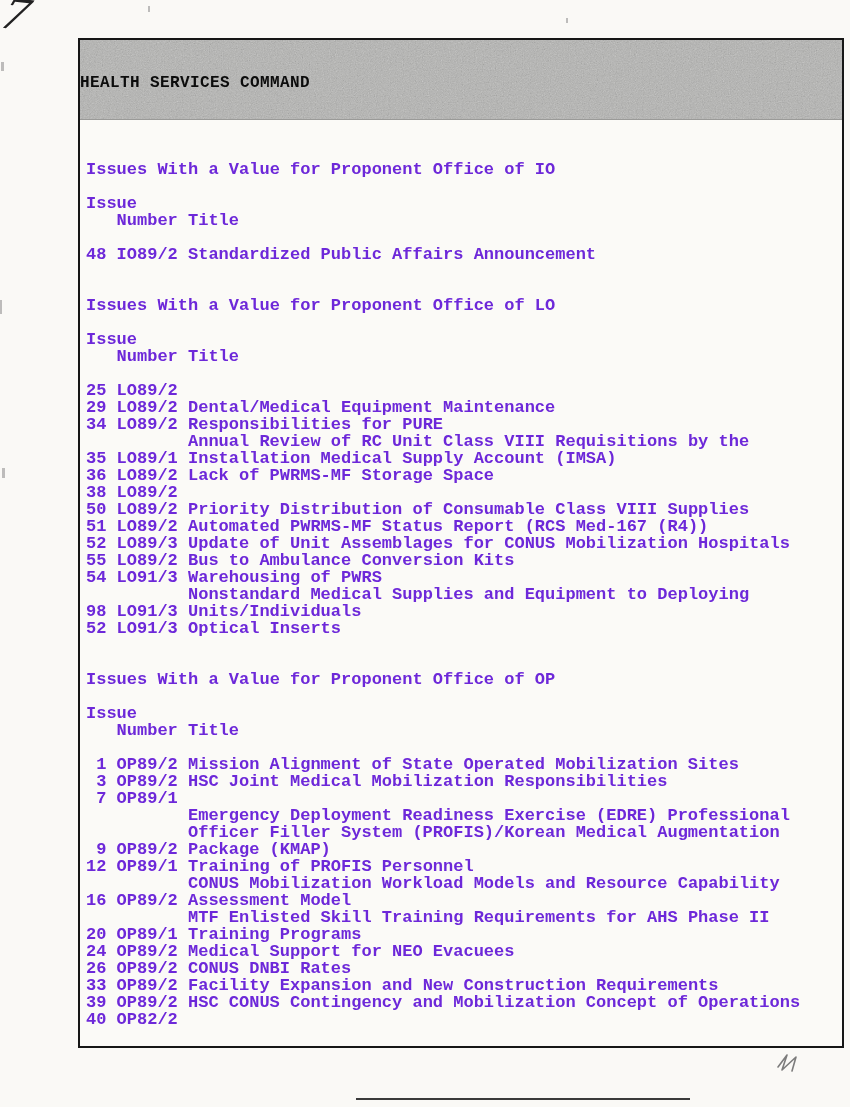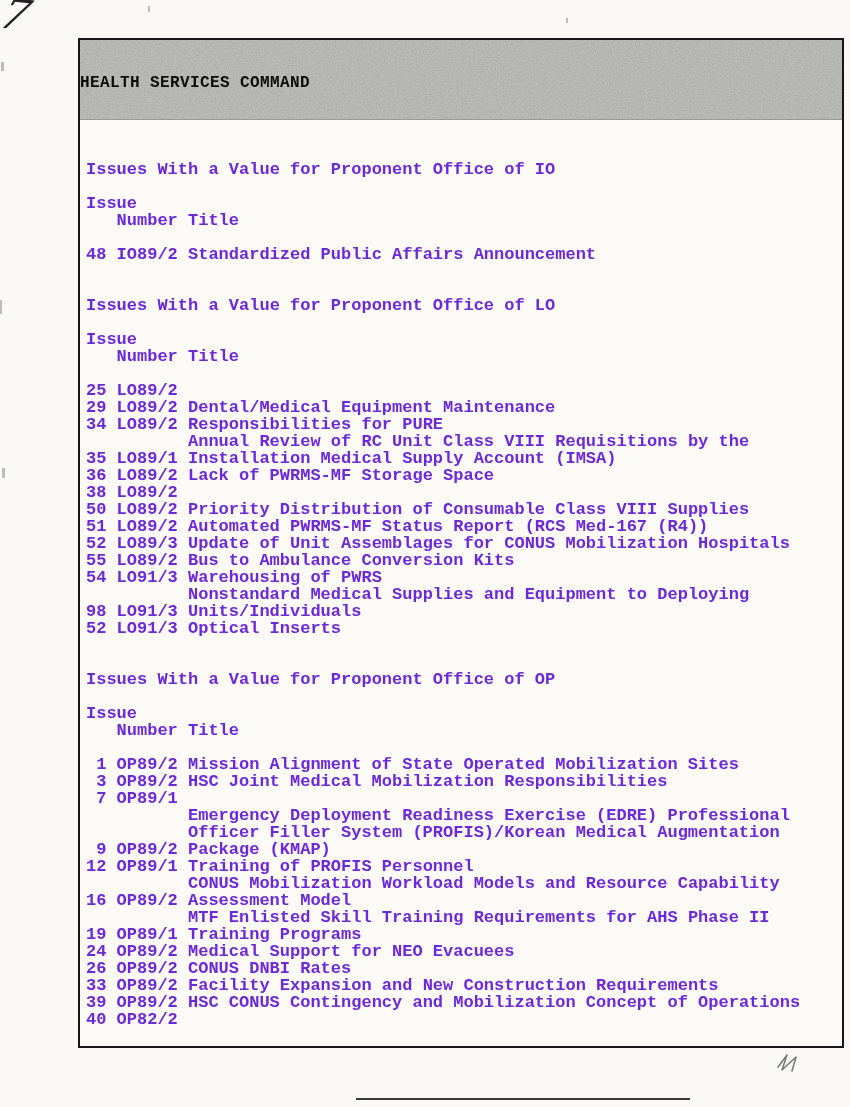--- a/index.html
+++ b/index.html
@@ -280,21 +280,21 @@
     <span class="title">Training of PROFIS Personnel</span>
   </div>
 
   <div class="issue-row">
     <span class="num">16</span>
     <span class="code">OP89/2</span>
     <span class="title">CONUS Mobilization Workload Models and Resource Capability Assessment Model</span>
   </div>
 
   <div class="issue-row">
-    <span class="num">19</span>
+    <span class="num">20</span>
     <span class="code">OP89/1</span>
     <span class="title">MTF Enlisted Skill Training Requirements for AHS Phase II Training Programs</span>
   </div>
 
   <div class="issue-row">
     <span class="num">24</span>
     <span class="code">OP89/2</span>
     <span class="title">Medical Support for NEO Evacuees</span>
   </div>
 

